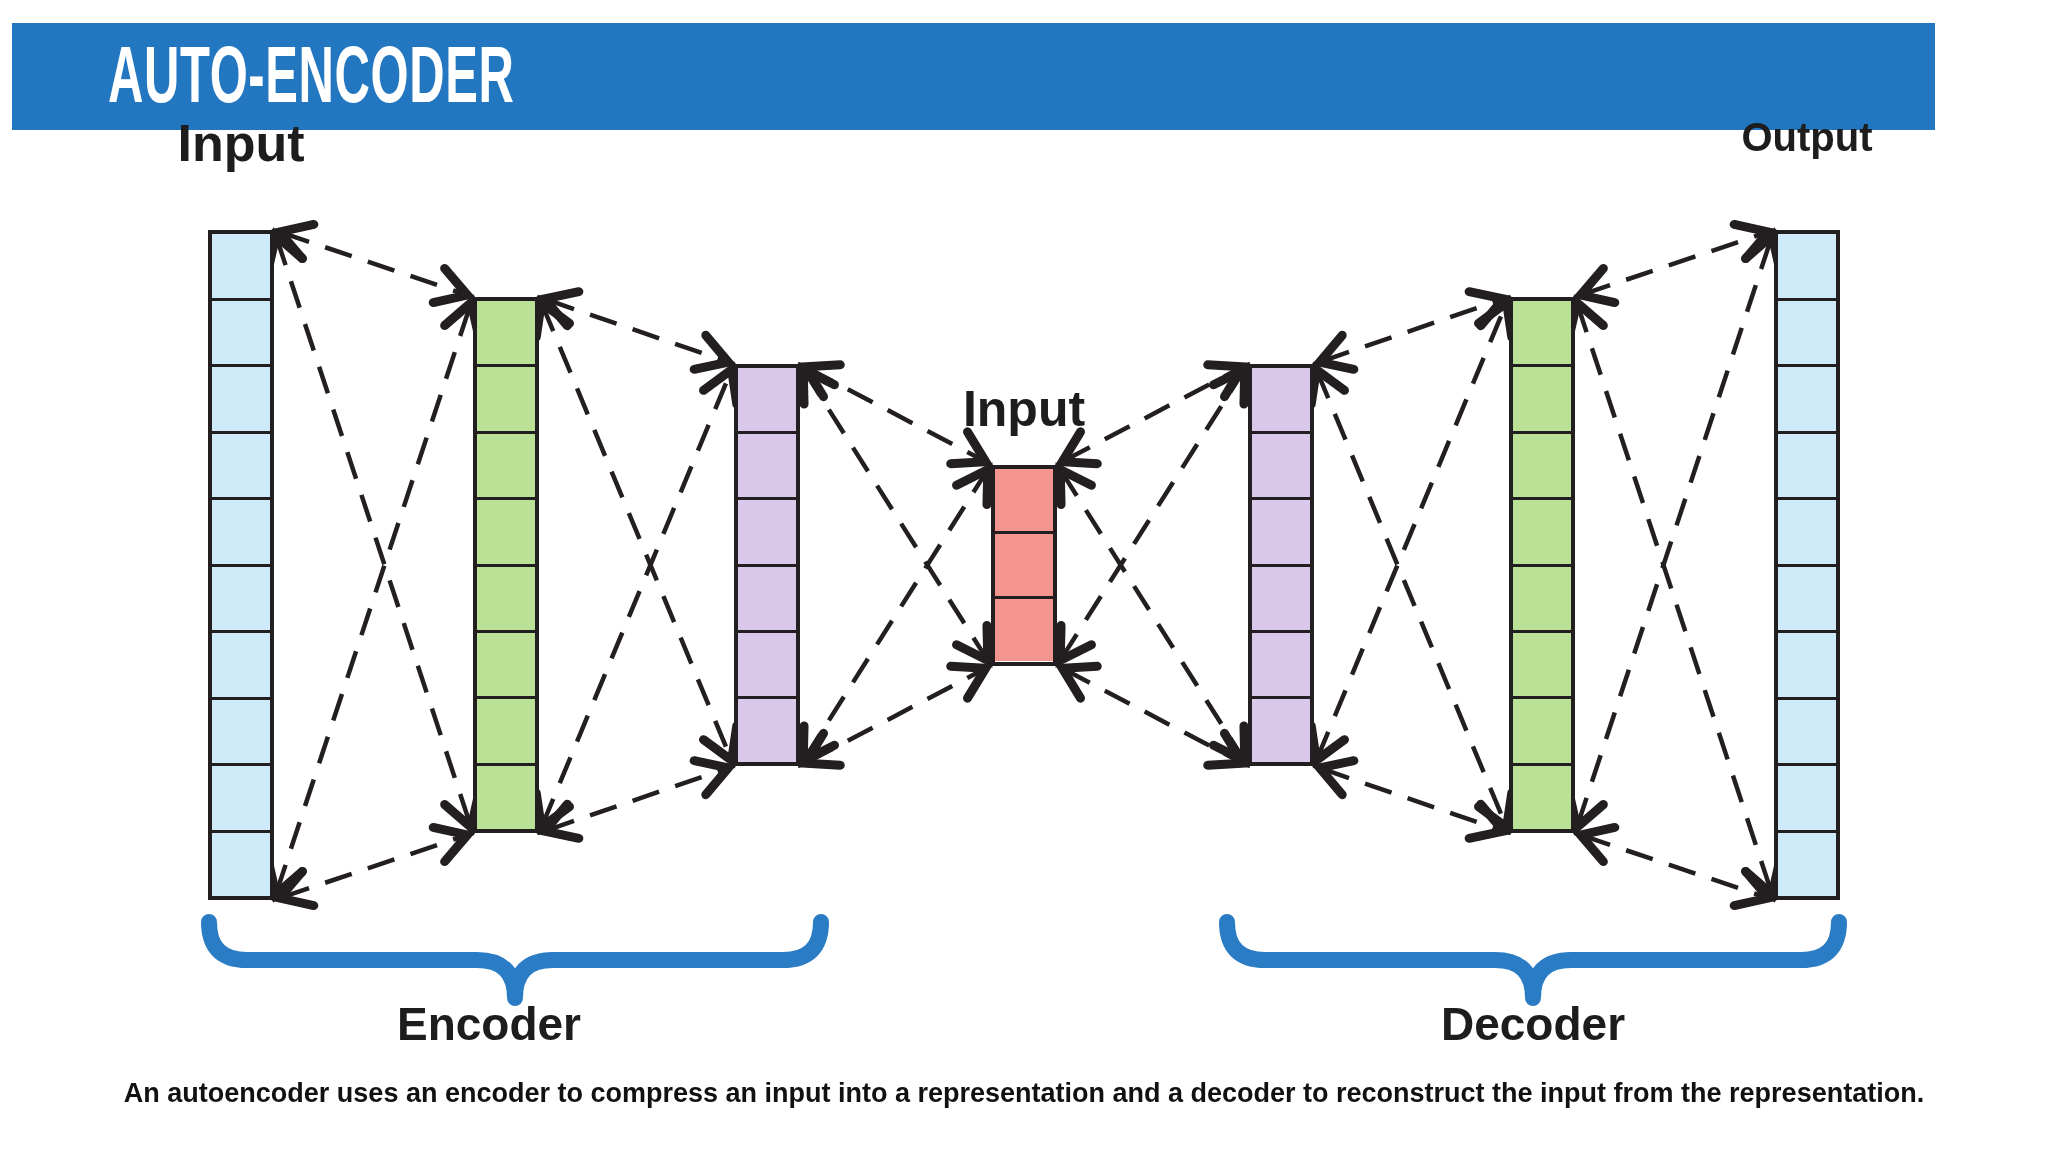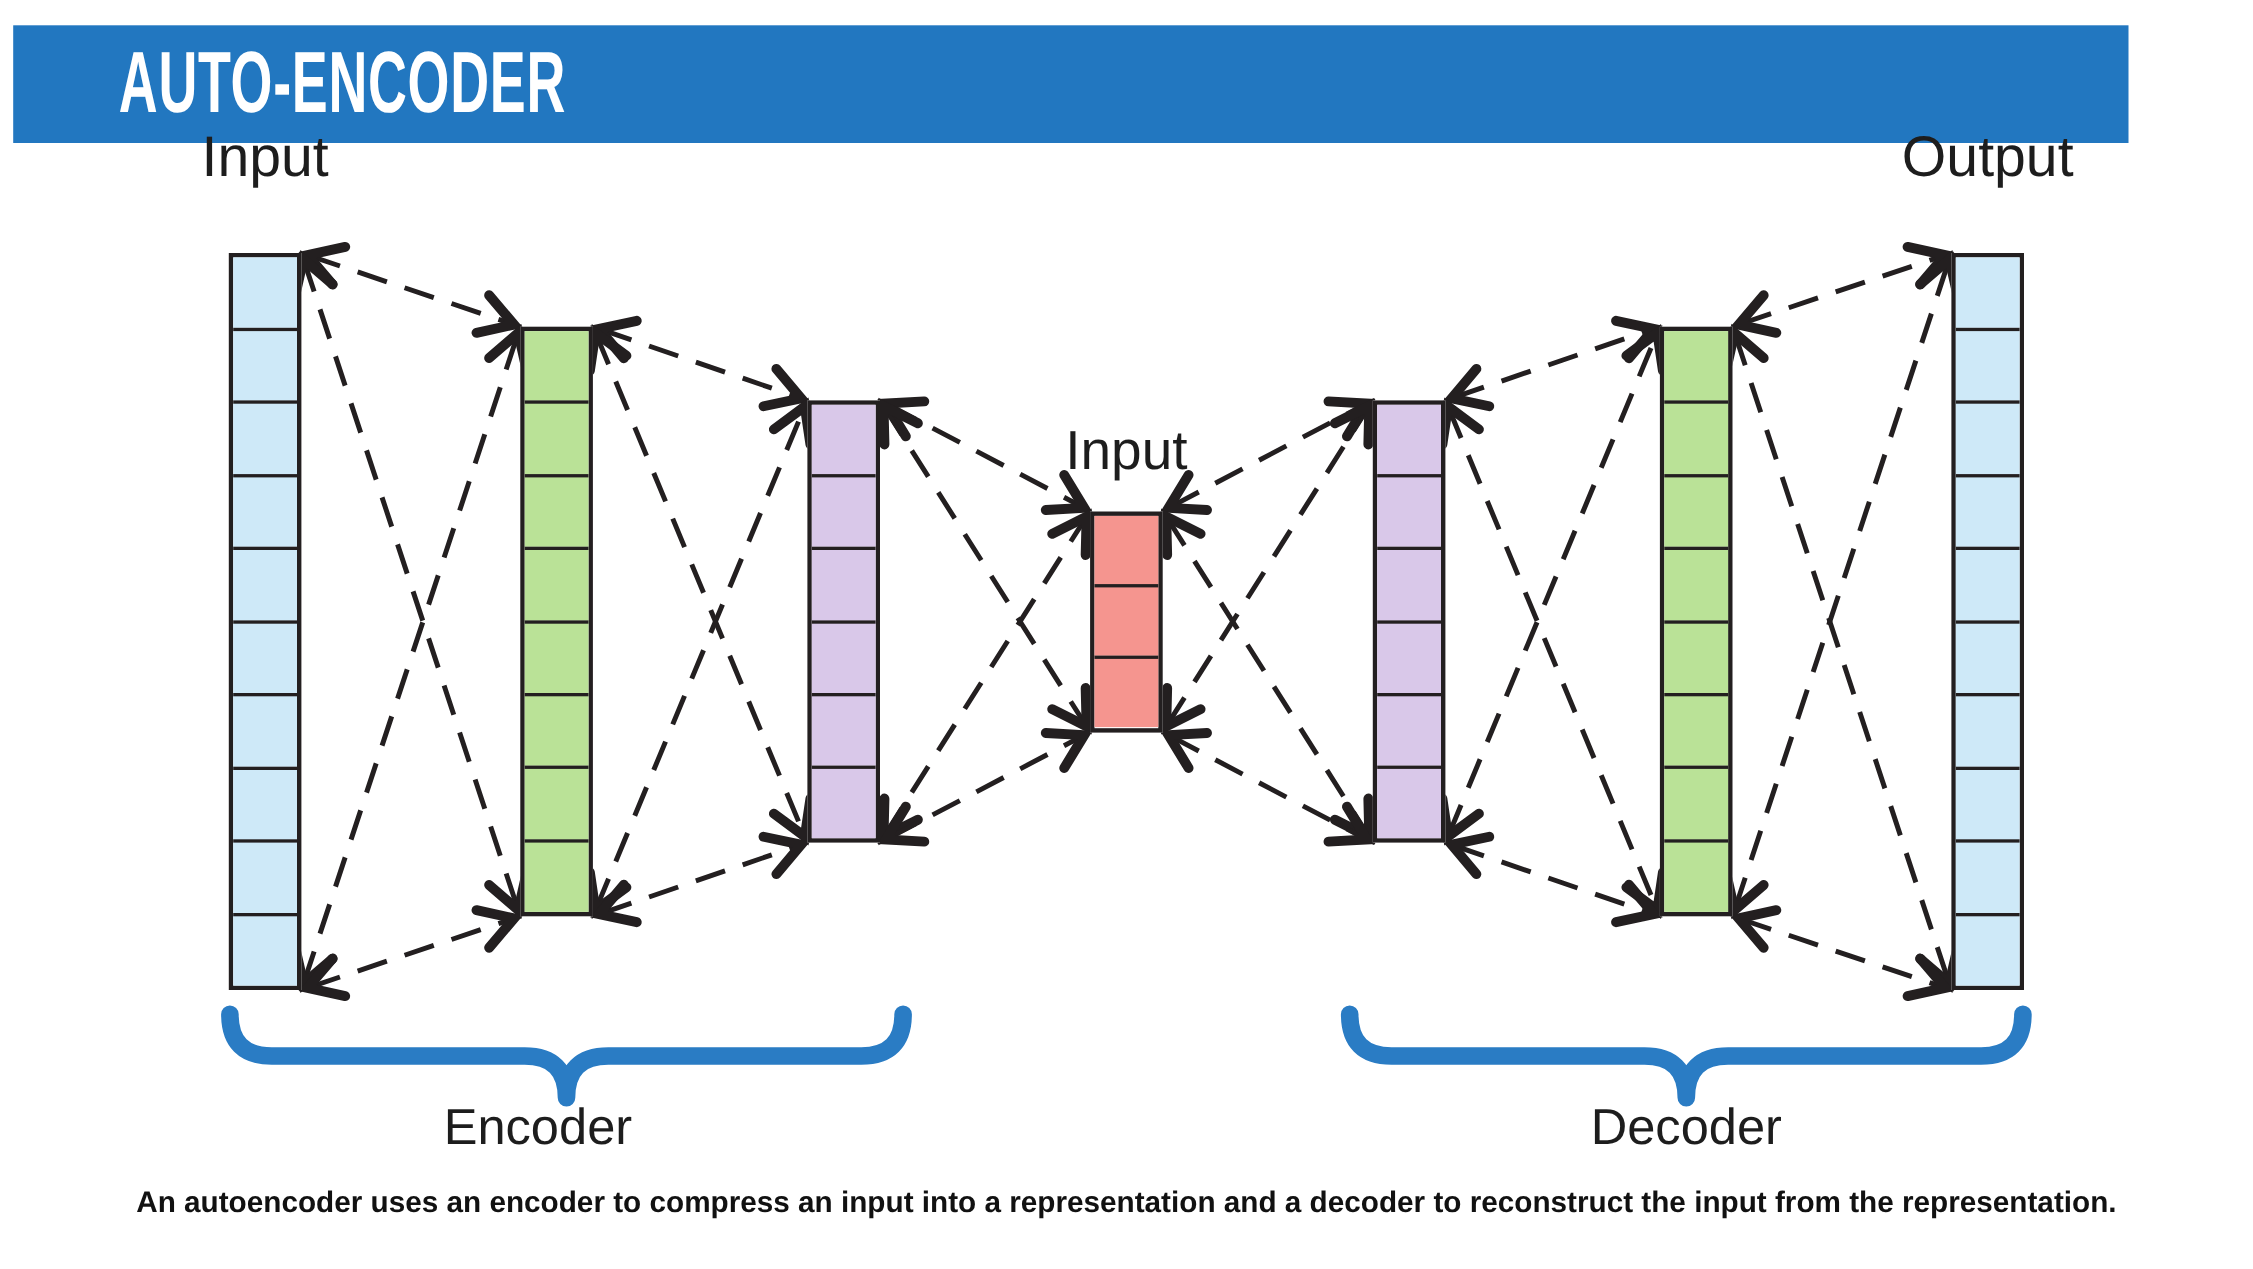--- a/index.html
+++ b/index.html
@@ -10,25 +10,25 @@
   .header-bar{
     position:absolute;left:12px;top:23px;width:1923px;height:107px;
     background:#2277c0;
   }
   .title{
     position:absolute;left:96px;top:0;height:107px;line-height:104px;
     font-size:79px;font-weight:bold;color:#ffffff;letter-spacing:1px;
     white-space:nowrap;transform:scaleX(0.62);transform-origin:0 50%;
   }
   .label{
-    position:absolute;transform:translateX(-50%);font-weight:normal;
+    position:absolute;transform:translateX(-50%);font-weight:bold;
     white-space:nowrap;color:#1d1d1d;line-height:1.15;
   }
   .input-label  {left:241px; top:114px;font-size:52px;}
-  .output-label {left:1807px;top:114px;font-size:52px;}
+  .output-label {left:1807px;top:114px;font-size:40px;}
   .code-label   {left:1024px;top:381px;font-size:50px;}
   .encoder-label{left:489px; top:998px;font-size:46px;}
   .decoder-label{left:1533px;top:998px;font-size:46px;}
   .caption{
     position:absolute;left:0;top:1078px;width:2048px;text-align:center;
     font-size:27px;font-weight:bold;color:#111111;
   }
   #diagram-svg{
     position:absolute;left:0;top:0;width:2048px;height:1154px;
     pointer-events:none;

